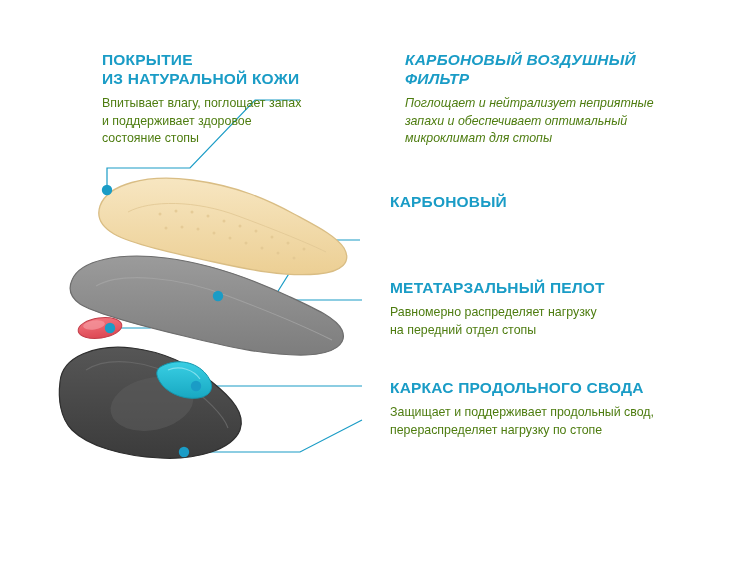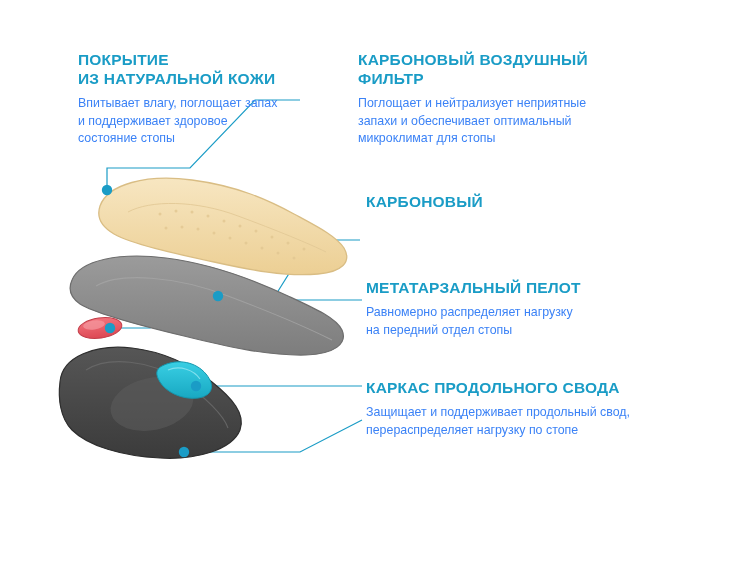--- a/index.html
+++ b/index.html
@@ -25,40 +25,41 @@
   svg.art {
     position: absolute;
     left: 0; top: 0;
     width: 740px;
     height: 588px;
     pointer-events: none;
   }
   .callout {
     position: absolute;
     box-sizing: border-box;
+    margin-left: 24px;
   }
   .callout .title {
     color: #1a9cc6;
     font-weight: bold;
     font-size: 15.5px;
     line-height: 19px;
     letter-spacing: 0.2px;
     margin: 0 0 7px 0;
     white-space: pre-line;
   }
   .callout .body {
-    color: #3b82f6;
+    color: #4d7c0f;
     font-size: 12.4px;
     line-height: 17.5px;
     margin: 0;
     white-space: pre-line;
   }
   
   #c-leather   { left: 78px;  top: 50px;  width: 255px; }
-  #c-carbon    { left: 358px; top: 50px;  width: 270px; }
+  #c-carbon    { left: 381px; top: 50px;  width: 270px; font-style: italic; }
   #c-shock     { left: 366px; top: 192px; width: 300px; }
   #c-pelot     { left: 366px; top: 278px; width: 300px; }
   #c-arch      { left: 366px; top: 378px; width: 320px; }
 </style>
 </head>
 <body>
 
 <div id="stage">
 
   <svg class="art" viewBox="0 0 740 588" aria-hidden="true">

